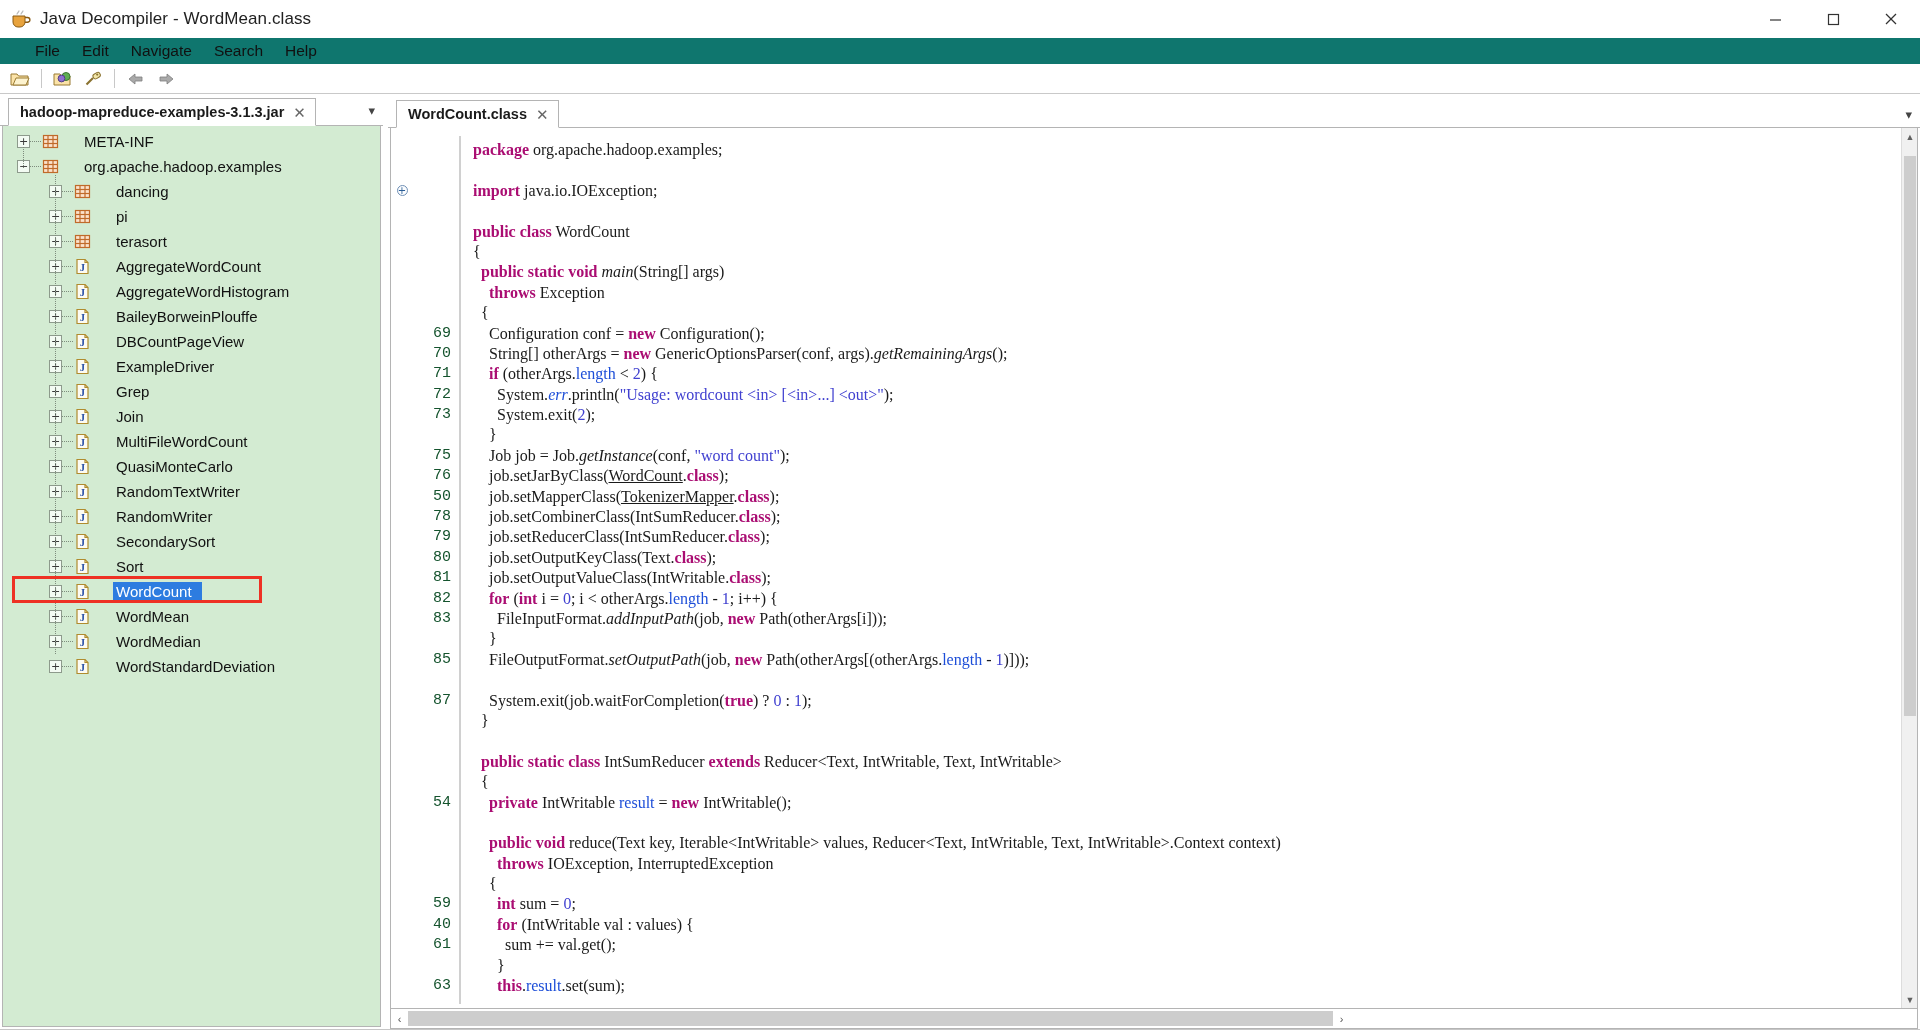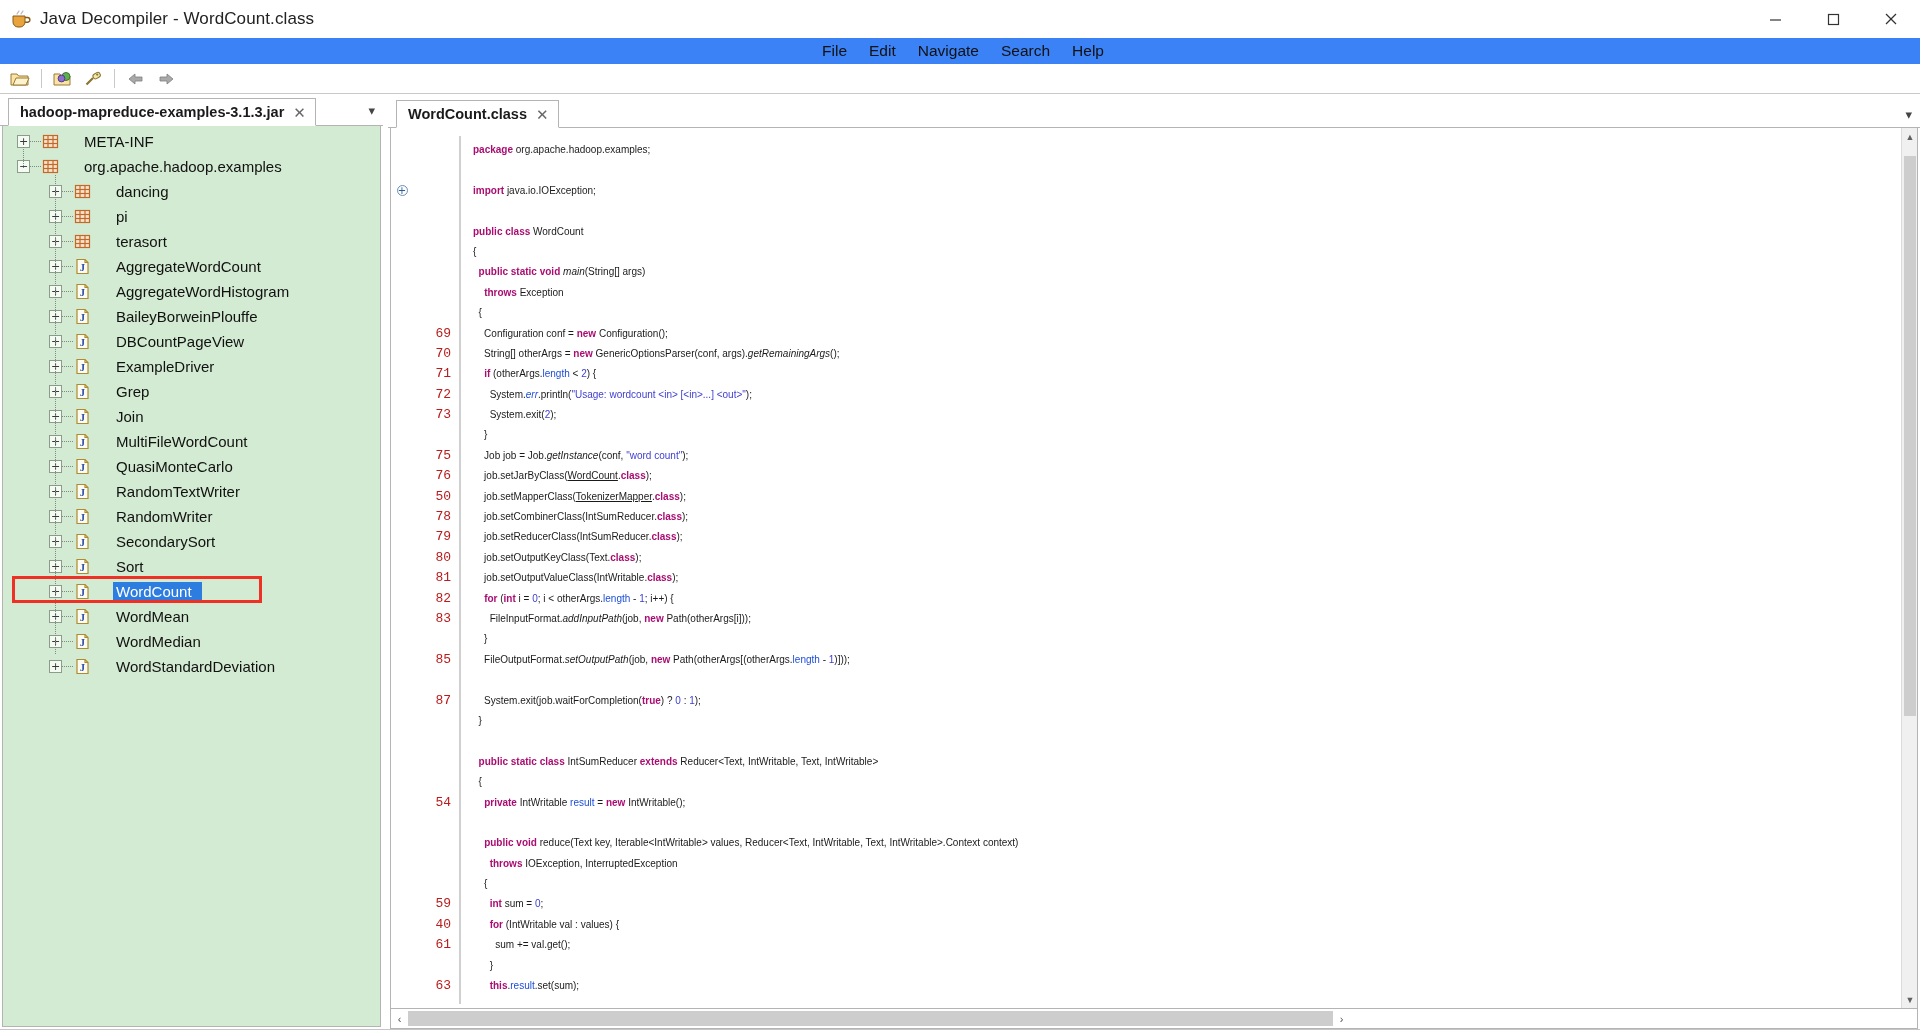--- a/index.html
+++ b/index.html
@@ -39,26 +39,25 @@
   }
   .wbtn {
     width: 58px; height: 38px;
     display: flex; align-items: center; justify-content: center;
     color: #333;
   }
 
   
   #menubar {
     height: 26px;
-    background: #3b82f6;
+    background: #0f766e;
     display: flex;
     align-items: center;
-    padding-left: 6px;
+    padding-left: 24px;
     border-bottom: 0px;
-    justify-content: center;
   }
   .menu-item {
     font-size: 15.5px;
     color: #111;
     padding: 3px 11px;
     cursor: default;
   }
 
   
   #toolbar {
@@ -259,38 +258,38 @@
     text-align: center;
     background: #fbfdff;
     font-family: "DejaVu Sans", sans-serif;
   }
   #gutter-num {
     width: 46px;
     flex: 0 0 auto;
     text-align: right;
     padding: 12px 8px 0 0;
     font-family: "Liberation Mono", monospace;
-    font-size: 13px;
-    color: #b91c1c;
+    font-size: 15px;
+    color: #14532d;
     background: #ffffff;
     user-select: none;
   }
   .lnum { height: 20.4px; line-height: 20.4px; }
   #gutter-bar {
     width: 2px;
     background: #d0d0d0;
     margin-top: 8px;
     margin-bottom: 4px;
     flex: 0 0 auto;
   }
   #code {
     flex: 1;
     padding: 12px 4px 0 12px;
-    font-family: Liberation Sans, sans-serif;
-    font-size: 10px;
+    font-family: Liberation Serif, serif;
+    font-size: 16px;
     color: #1a1a1a;
     white-space: pre;
     overflow: hidden;
     min-width: 0;
   }
   .cl { height: 20.4px; line-height: 20.4px; }
   .kw { color: #aa0d72; font-weight: bold; }
   .str { color: #4040d0; }
   .num { color: #4040d0; }
   .fld { color: #1d4ed8; }
@@ -353,21 +352,21 @@
 
 <div id="titlebar">
   <div id="app-icon">
     <svg width="22" height="22" viewBox="0 0 22 22">
       <path d="M3 8 h12 v6 a5 5 0 0 1 -5 5 h-2 a5 5 0 0 1 -5 -5 z" fill="#e8a33d" stroke="#8a5a12" stroke-width="1"></path>
       <path d="M15 9.5 h2.5 a2.4 2.4 0 0 1 0 4.8 h-2.5" fill="none" stroke="#8a5a12" stroke-width="1.4"></path>
       <path d="M7 6.5 c0 -2 2 -2 2 -4" stroke="#b9b9b9" stroke-width="1.2" fill="none"></path>
       <path d="M11 6.5 c0 -2 2 -2 2 -4" stroke="#b9b9b9" stroke-width="1.2" fill="none"></path>
     </svg>
   </div>
-  <div id="title-text">Java Decompiler - WordCount.class</div>
+  <div id="title-text">Java Decompiler - WordMean.class</div>
   <div id="win-controls">
     <div class="wbtn">
       <svg width="13" height="13" viewBox="0 0 13 13">
           <line x1="1" y1="7" x2="12" y2="7" stroke="#333" stroke-width="1.2"></line>
         </svg>
     </div>
     <div class="wbtn">
       <svg width="13" height="13" viewBox="0 0 13 13">
           <rect x="1.5" y="1.5" width="10" height="10" fill="none" stroke="#333" stroke-width="1.2"></rect>
         </svg>

